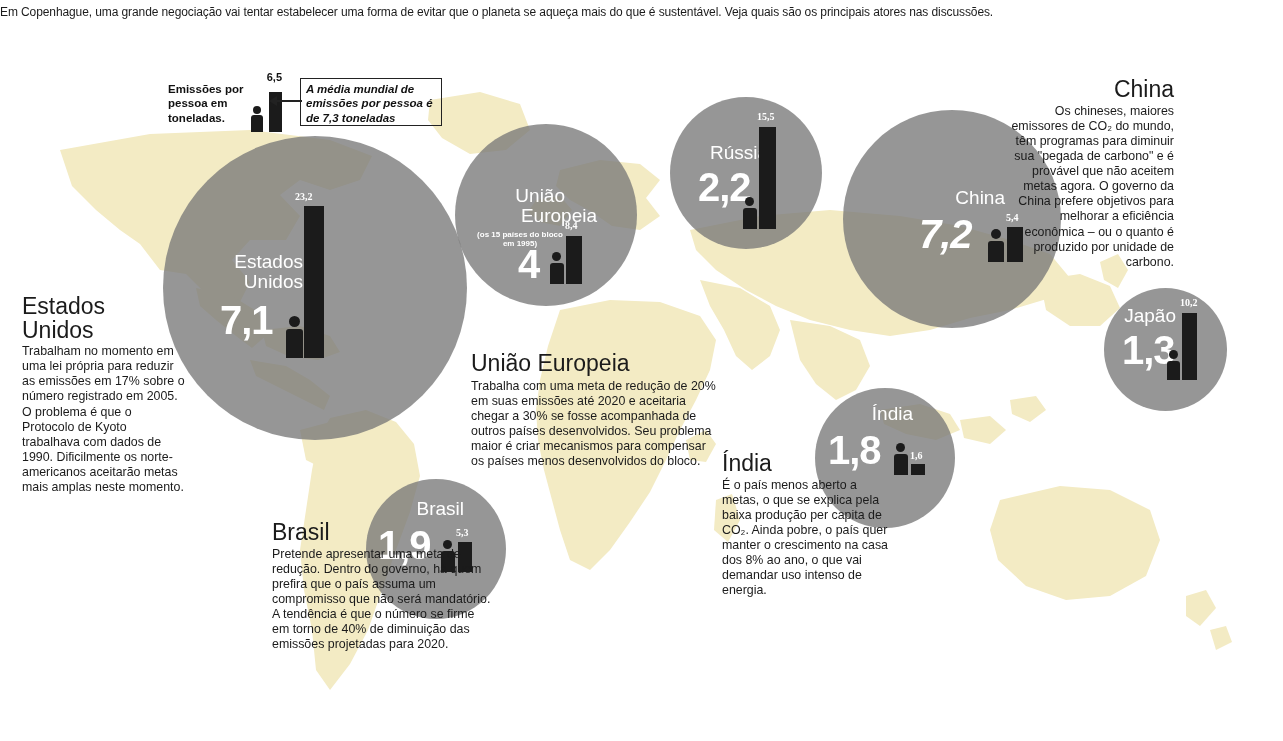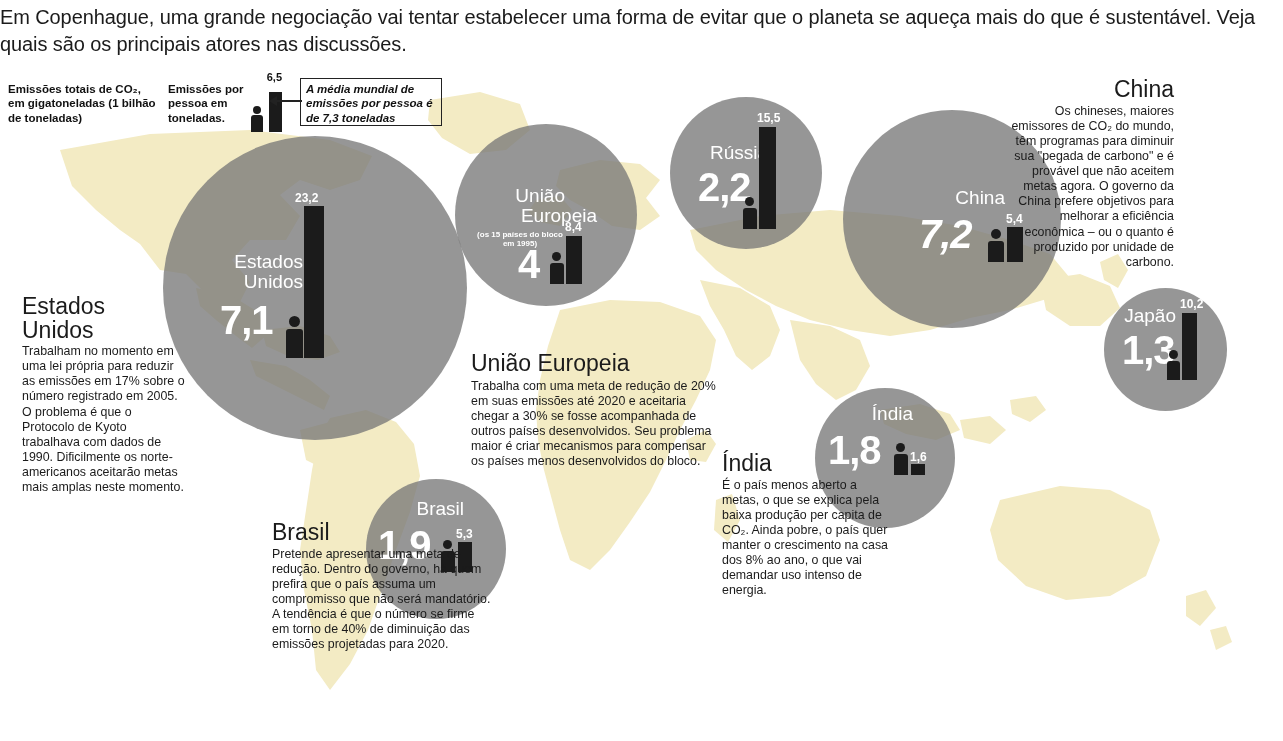--- a/index.html
+++ b/index.html
@@ -21,21 +21,21 @@
     height: 741px;
     overflow: hidden;
   }
 
   
   .intro {
     position: absolute;
     left: 0px;
     top: 4px;
     width: 1283px;
-    font-size: 20px;
+    font-size: 12px;
     line-height: 1.35;
     color: #1b1b1b;
     letter-spacing: -0.1px;
   }
 
   
   .map-layer {
     position: absolute;
     left: 0;
     top: 30px;
@@ -164,22 +164,23 @@
     line-height: 1;
     letter-spacing: -1px;
   }
   .bubble .bar {
     position: absolute;
     background: #1b1b1b;
   }
   .bubble .barval {
     position: absolute;
     color: #ffffff;
-    font-size: 12px;
-    font-weight: bold;
+    font-size: 10px;
+    font-weight: bold;
+    font-family: Liberation Serif, serif;
   }
 
   
   .panel {
     position: absolute;
   }
   .panel h2 {
     margin: 0 0 1px 0;
     font-size: 23px;
     font-weight: normal;
@@ -237,21 +238,20 @@
         <path d="M1210,600 L1226,596 L1232,612 L1216,620 Z"></path>
 
         <path d="M1100,232 L1118,224 L1128,240 L1118,258 L1104,250 Z"></path>
 
         <path d="M716,470 L732,464 L740,490 L728,512 L714,500 Z"></path>
       </g>
     </svg>
   </div>
 
   <div class="legend">
-    <div class="legend-block legend-a">Emissões totais de CO₂, em gigatoneladas (1 bilhão de toneladas)</div>
     <div class="legend-block legend-b">Emissões por pessoa em toneladas.</div>
     <div class="legend-sample">
       <div class="val">6,5</div>
       <div class="bar"></div>
       <div class="person" style="width:14px;height:26px;">
         <div class="head" style="left:3px;top:0;width:8px;height:8px;"></div>
         <div class="body" style="left:1px;top:9px;width:12px;height:17px;"></div>
       </div>
     </div>
     <div class="legend-arrow"></div>

